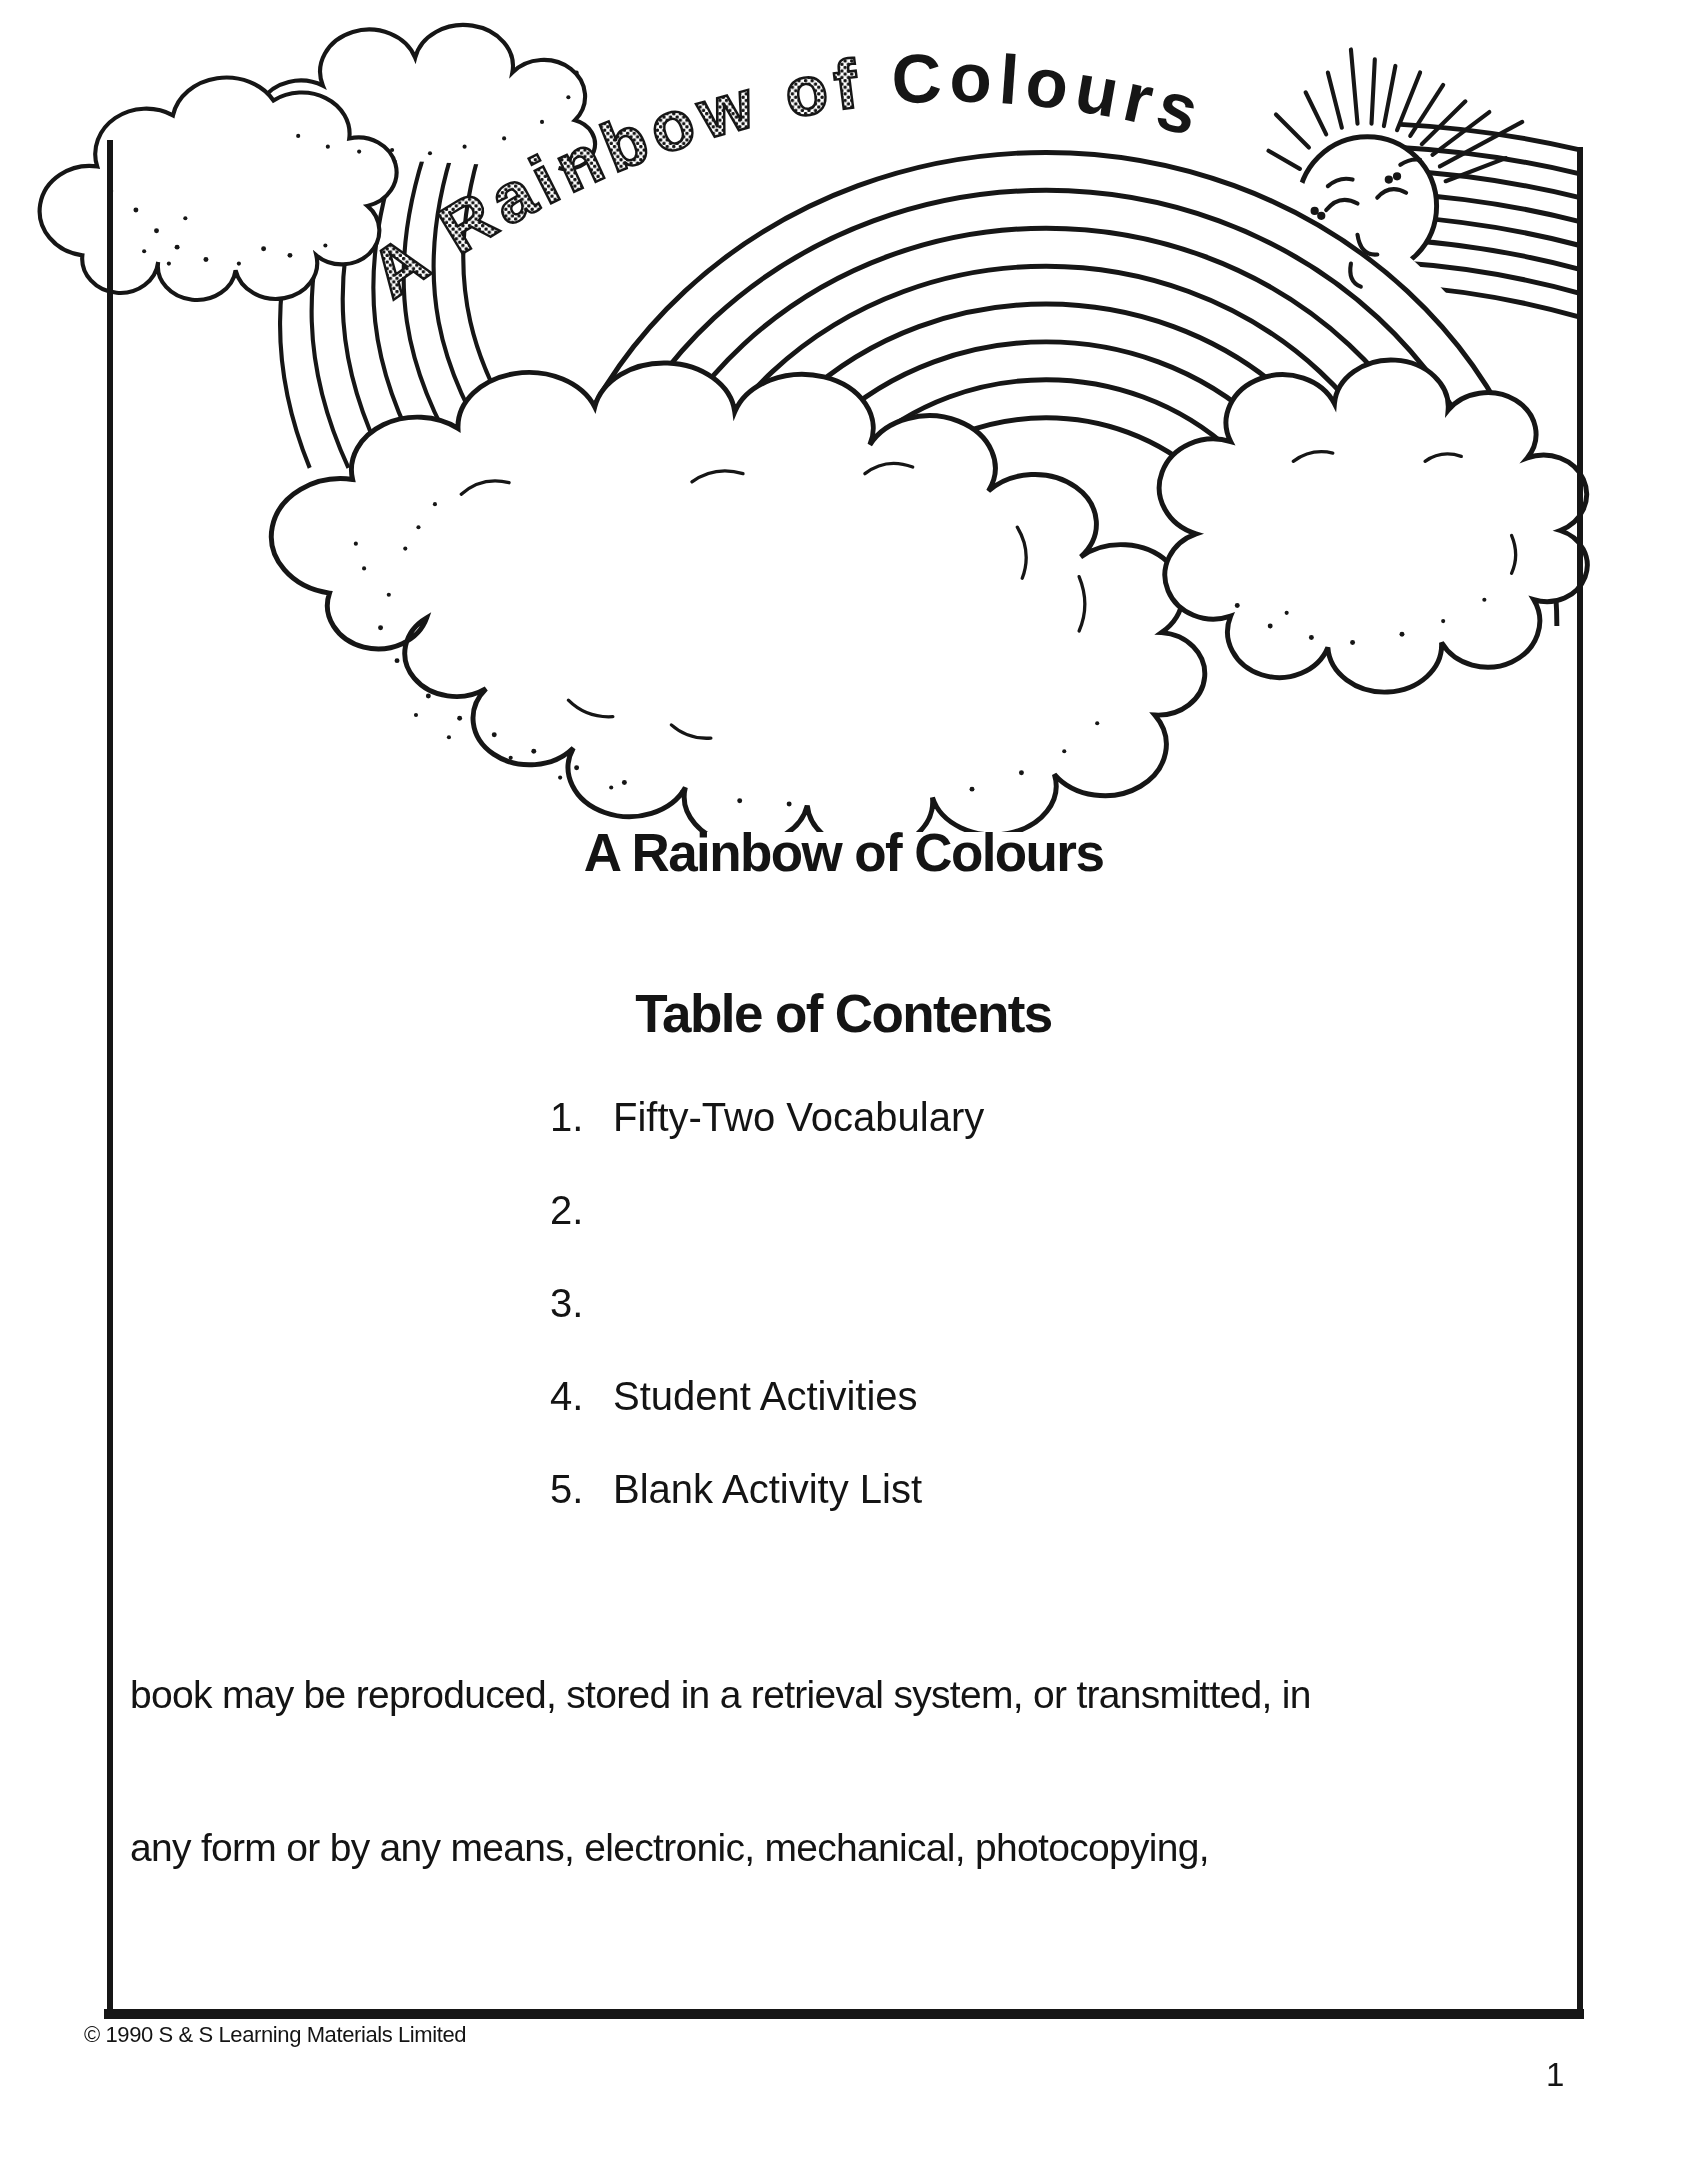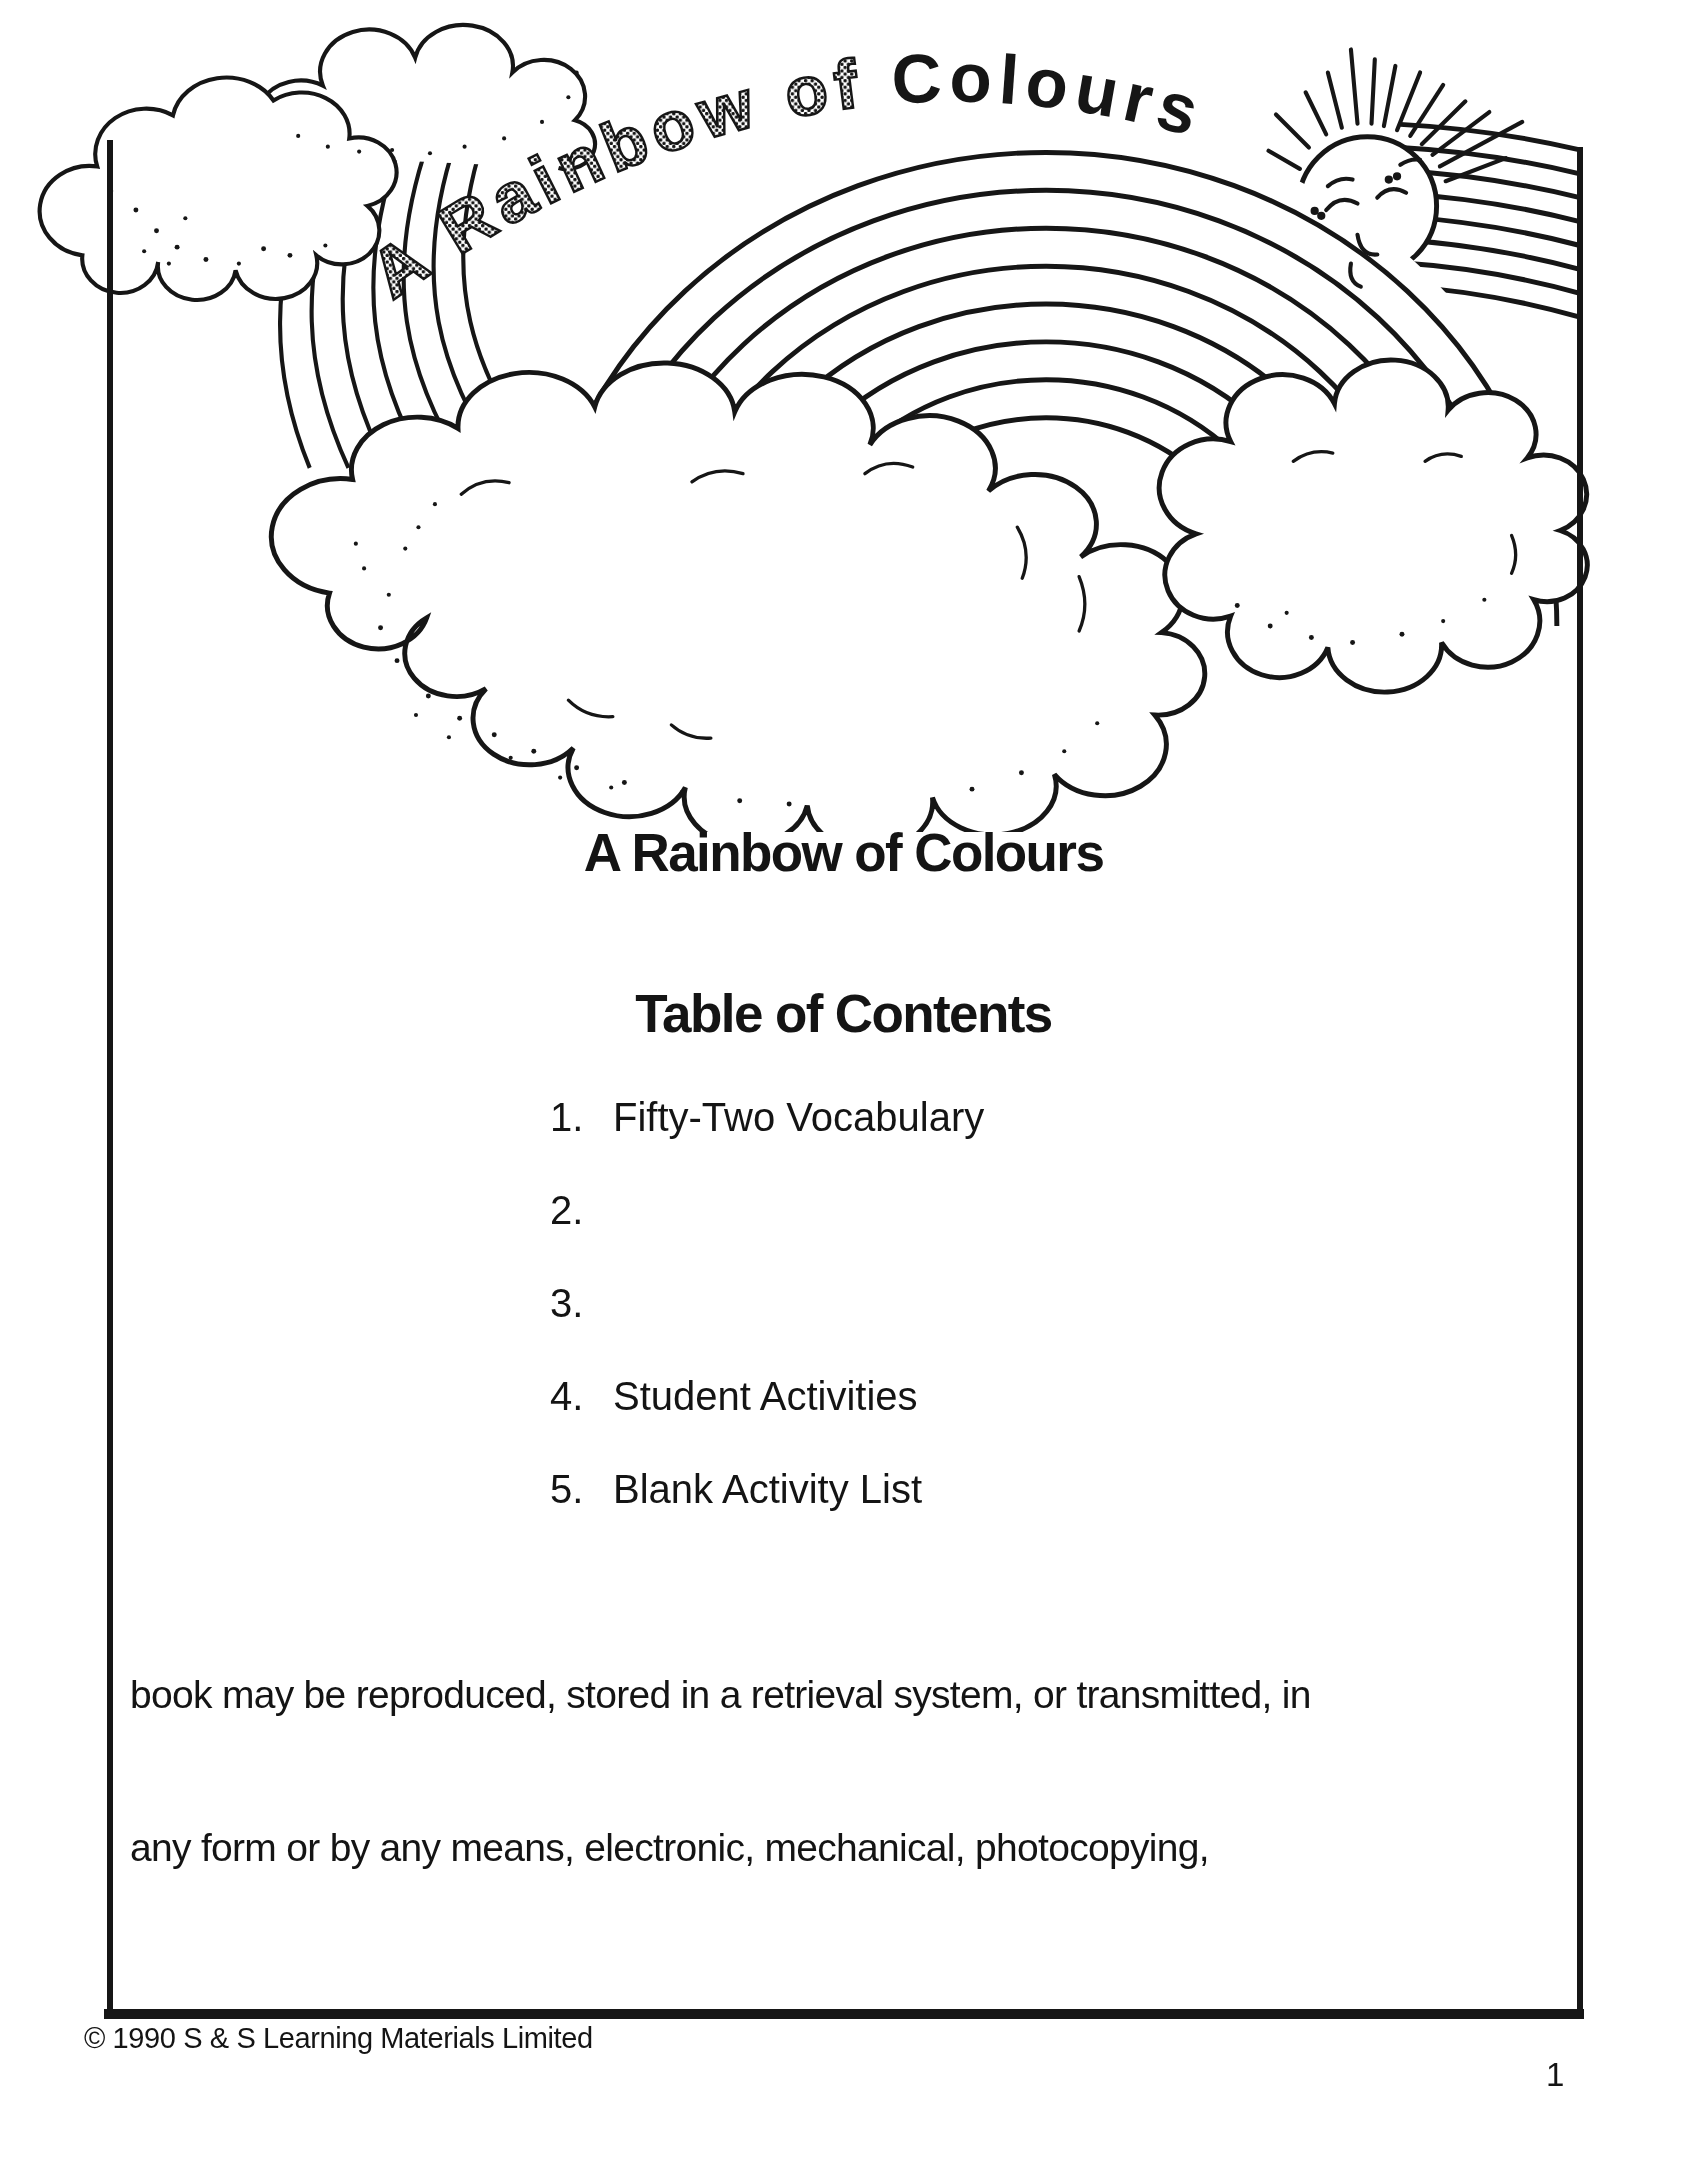--- a/index.html
+++ b/index.html
@@ -19,21 +19,21 @@
   .title{top:826px;}
   .subtitle{top:943px;margin-top:44px;}
   .toc{position:absolute;left:550px;top:1071px;font-size:40px;}
   .toc-row{height:93px;line-height:93px;display:flex;}
   .toc-num{display:inline-block;width:63px;}
   .copyright{
     position:absolute;left:130px;top:1567px;font-size:39px;line-height:51px;
     letter-spacing:-0.7px;white-space:pre;
   }
   .footer-credit{
-    position:absolute;left:84px;top:2022px;font-size:29px;letter-spacing:-0.4px;
+    position:absolute;left:84px;top:2022px;font-size:22px;letter-spacing:-0.4px;
     white-space:pre;
   }
   .page-number{position:absolute;left:1546px;top:2056px;font-size:33px;}
   svg .ln{fill:none;stroke:#161616;}
 </style>
 </head>
 <body>
 
 <div class="page">
 

